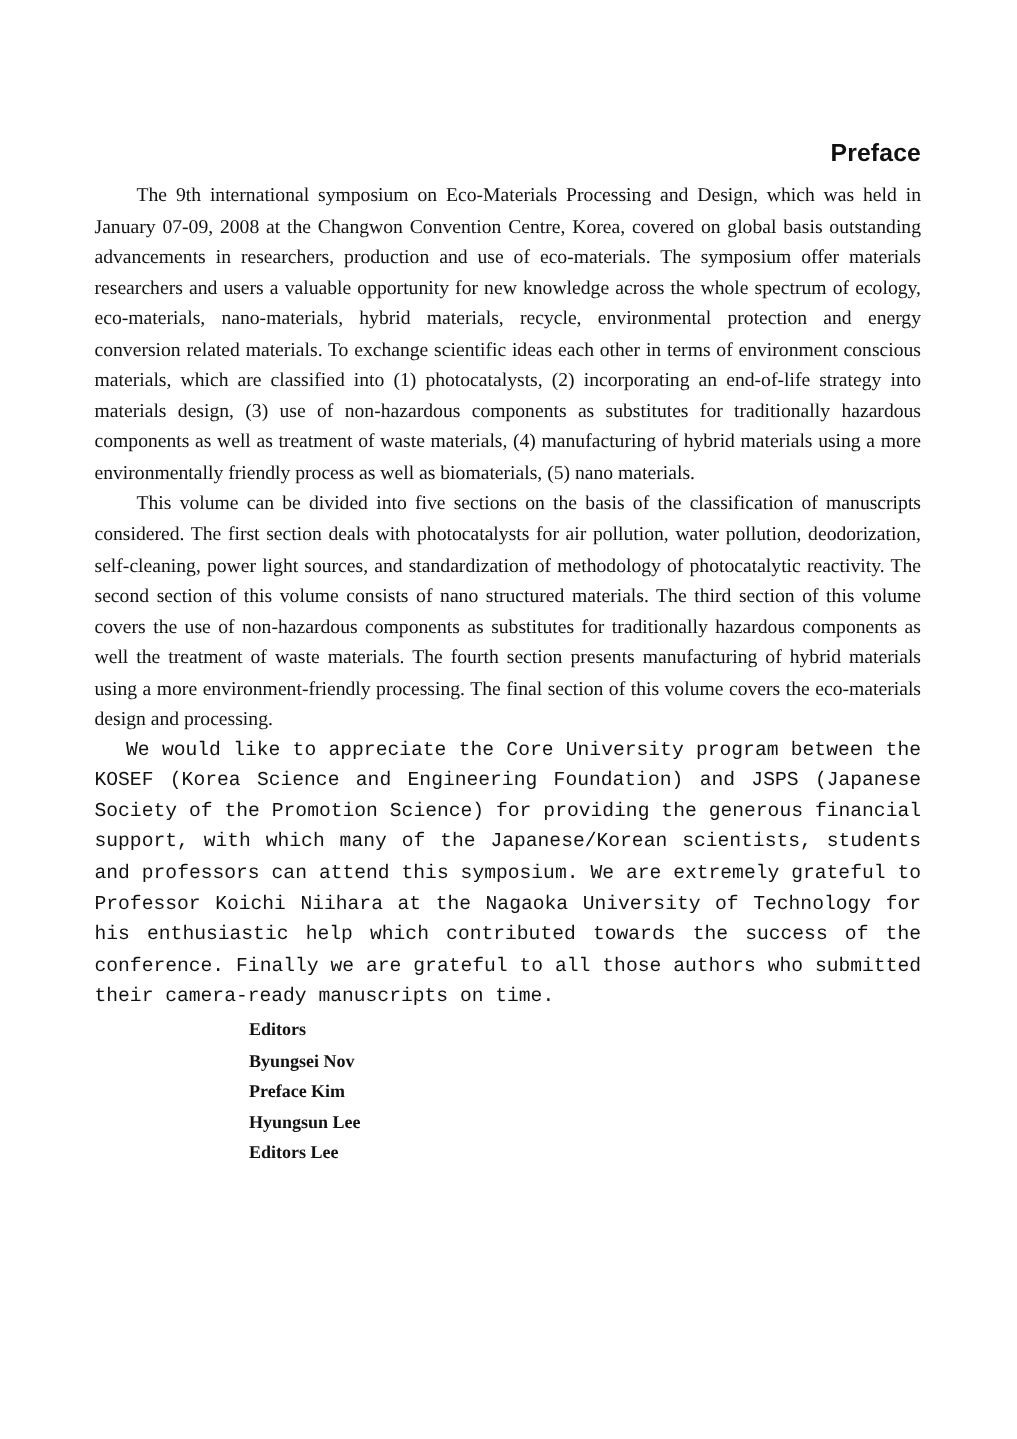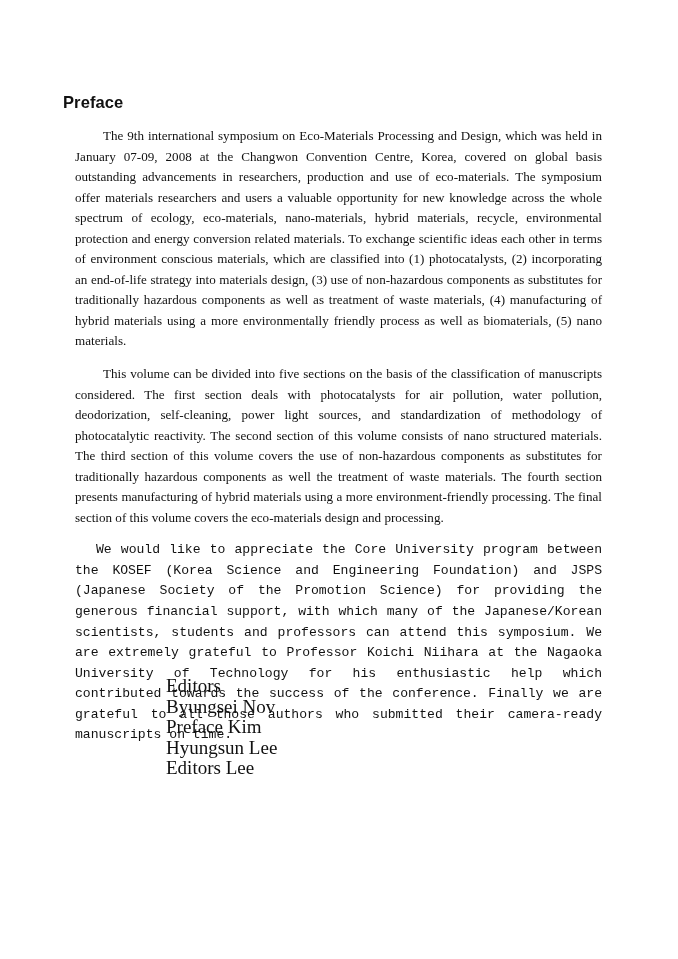--- a/index.html
+++ b/index.html
@@ -17,51 +17,52 @@
     .page {
       position: absolute;
       left: 63px;
       top: 90px;
       width: 551px;
     }
     .title {
       font-family: "Liberation Sans", sans-serif;
       font-weight: bold;
       font-size: 16.5px;
-      text-align: left;
+      text-align: right;
       margin: 0;
       height: 24px;
       line-height: 24px;
       letter-spacing: 0.1px;
       position: relative;
       left: 0px;
     }
     .body-text {
       font-family: "Liberation Serif", serif;
       font-size: 13.1px;
       line-height: 20.55px;
       text-align: justify;
       margin-top: 6px;
     }
     .para {
-      margin: 12px;
+      margin: 0;
       text-indent: 28px;
       text-align: justify;
     }
     .para.p3 {
       text-indent: 21px;
       font-family: Liberation Mono, monospace;
     }
     .editors {
       position: absolute;
       left: 166px;
       top: 676px;
       font-family: "Liberation Serif", serif;
-      font-size: 19px;
+      font-size: 12px;
       line-height: 20.6px;
+      font-weight: bold;
     }
     .editors div {
       white-space: nowrap;
     }
   </style>
 </head>
 <body>
 
 <div class="page">
   <h1 class="title">Preface</h1>

